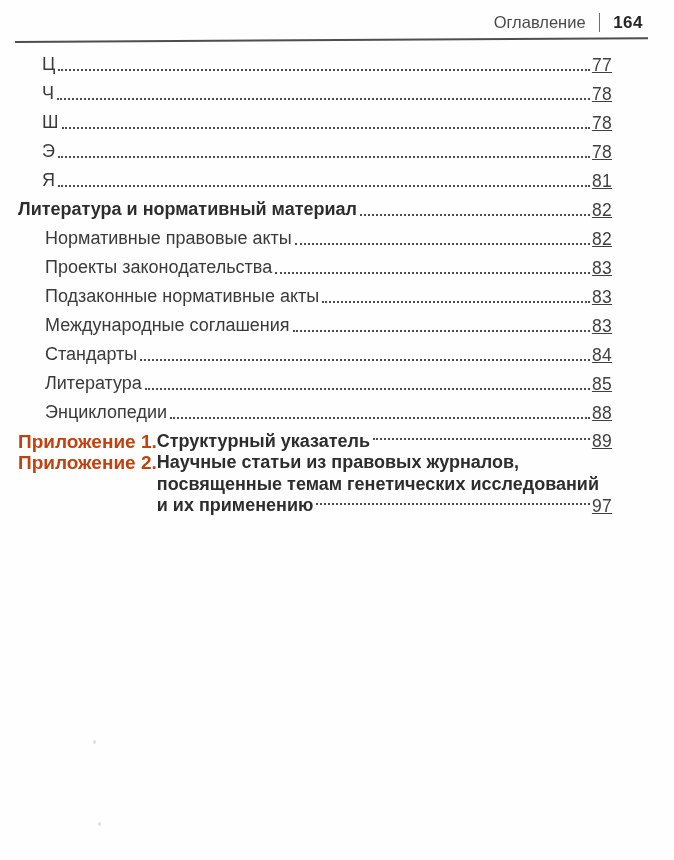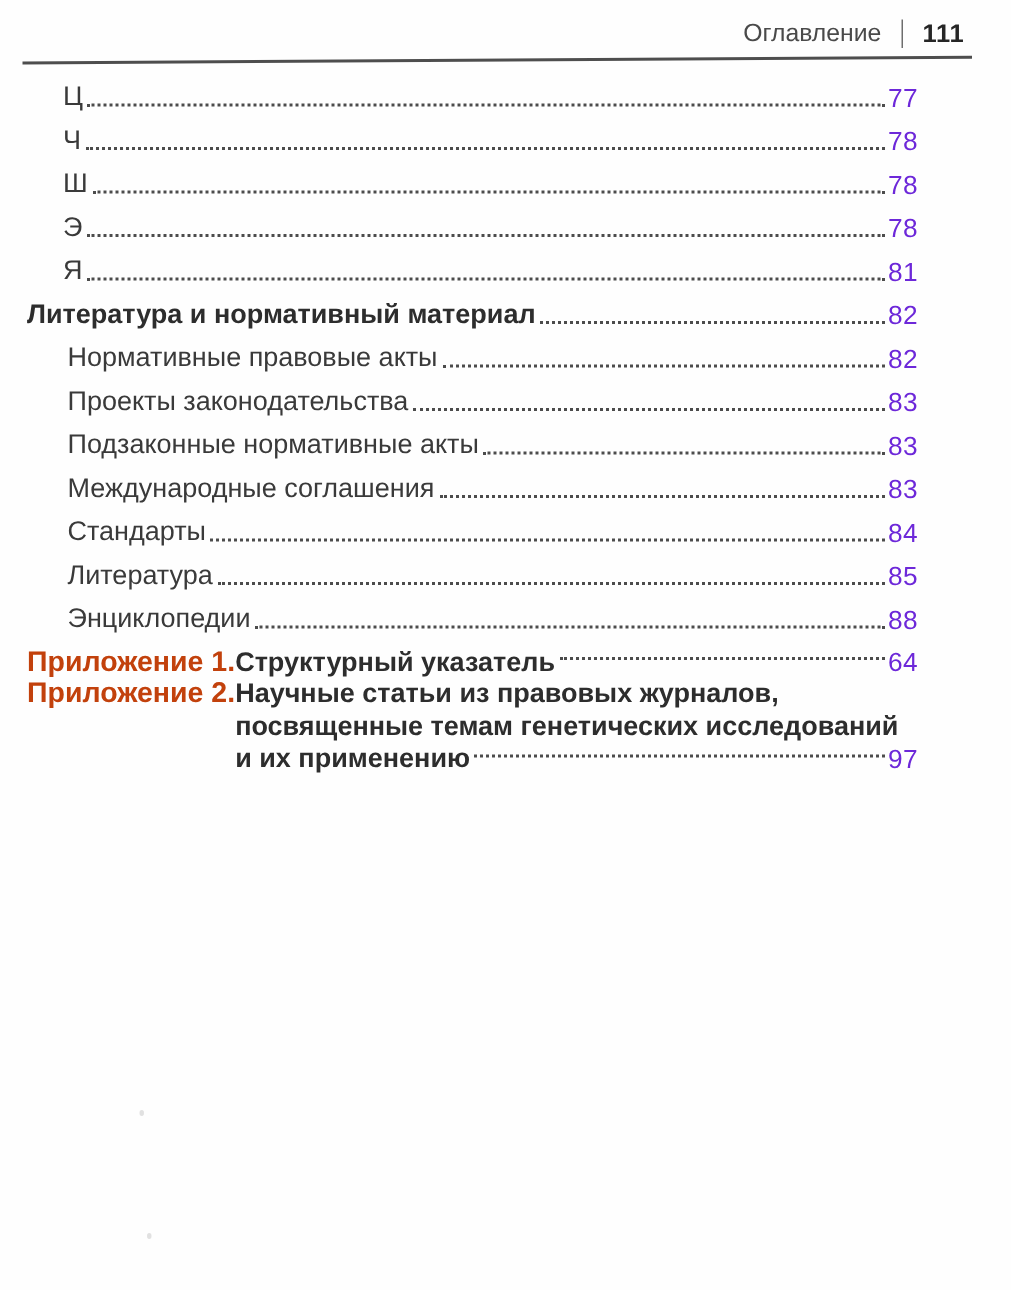--- a/index.html
+++ b/index.html
@@ -52,24 +52,25 @@
   .section .lbl { font-weight: 700; color: #2d2d2d; }
   .leader {
     flex: 1 1 auto;
     min-width: 14px;
     border-bottom: 2.2px dotted #4c4c4c;
     margin: 0 2px 4.5px 3px;
   }
   .pg {
     font-size: 17.5px;
     line-height: 1.15;
-    color: #6d28d9;
+    color: #404040;
     font-weight: 400;
     letter-spacing: 0.3px;
     white-space: nowrap;
+    text-decoration: underline;
   }
 
   
   .app-row { display: flex; align-items: flex-end; height: 29px; }
   .app-row.multi { height: auto; align-items: flex-start; margin-top: 0; }
   .app-label {
     flex: 0 0 131px;
     font-weight: 700;
     font-size: 19px;
     line-height: 21.5px;
@@ -100,21 +101,21 @@
   .speck.s2 { left: 98px;  top: 822px; }
 </style>
 </head>
 <body>
 
 <div class="page">
 
   <div class="running-header">
     <span>Оглавление</span>
     <span class="sep"></span>
-    <span class="folio">111</span>
+    <span class="folio">164</span>
   </div>
 
   <div class="rule"></div>
 
   <div class="toc">
 
     <div class="row letter">
       <span class="lbl">Ц</span>
       <span class="leader"></span>
       <span class="pg">77</span>
@@ -181,21 +182,21 @@
       <span class="leader"></span>
       <span class="pg">88</span>
     </div>
 
     <div class="app-row">
       <span class="app-label">Приложение 1.</span>
       <div class="app-body">
         <div class="app-line final">
           <span class="app-title">Структурный указатель</span>
           <span class="leader"></span>
-          <span class="pg">64</span>
+          <span class="pg">89</span>
         </div>
       </div>
     </div>
 
     <div class="app-row multi">
       <span class="app-label">Приложение 2.</span>
       <div class="app-body">
         <div class="app-line">Научные статьи из правовых журналов,</div>
         <div class="app-line">посвященные темам генетических исследований</div>
         <div class="app-line final">

